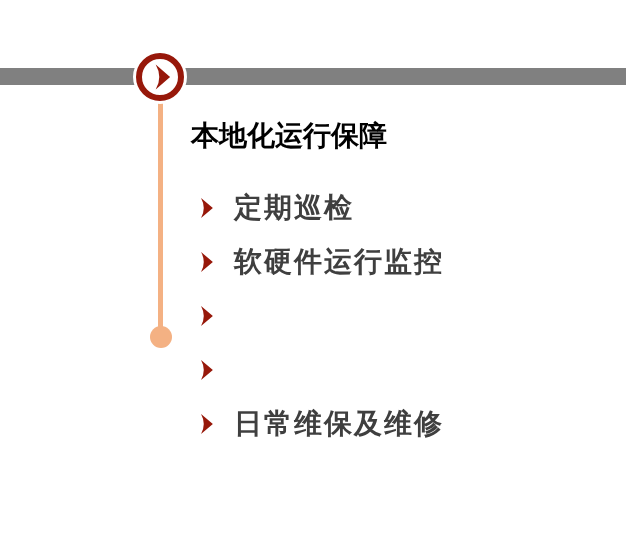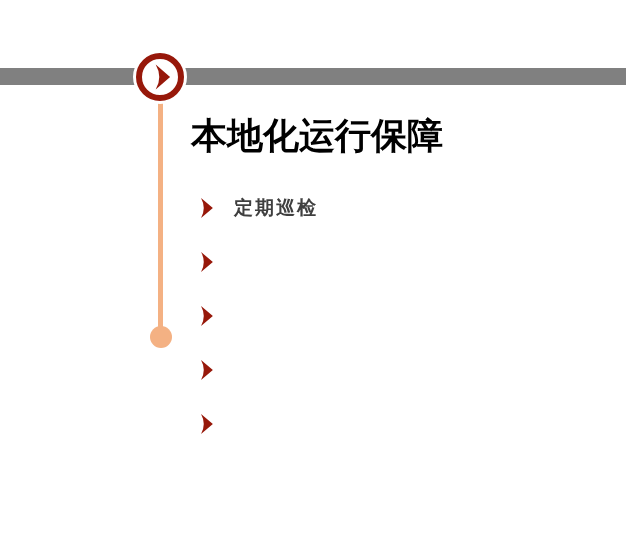--- a/index.html
+++ b/index.html
@@ -67,21 +67,21 @@
   .marker svg {
     display: block;
     margin-left: 3px;
     color: var(--accent);
   }
 
   .title {
     position: absolute;
     left: 191px;
     top: 112px;
-    font-size: 36px;
+    font-size: 28px;
     line-height: 48px;
     font-weight: bold;
     letter-spacing: 0px;
     color: var(--title-color);
     white-space: nowrap;
   }
 
   .bullet-list {
     position: absolute;
     left: 199px;
@@ -97,21 +97,21 @@
     width: 15px;
     height: 20px;
     margin-right: 20px;
     flex: 0 0 auto;
     color: var(--accent);
     display: flex;
     align-items: center;
   }
   .bullet-icon svg { display: block; }
   .item-label {
-    font-size: 19px;
+    font-size: 28px;
     font-weight: bold;
     letter-spacing: 2px;
     color: var(--item-color);
     white-space: nowrap;
   }
 </style>
 </head>
 <body>
 
 <div class="slide">
@@ -139,20 +139,21 @@
           </svg>
       </span>
       <span class="item-label">定期巡检</span>
     </li>
     <li>
       <span class="bullet-icon">
         <svg width="15" height="20" viewBox="0 0 16 22" xmlns="http://www.w3.org/2000/svg">
             <path d="M2,0 Q8,11 2,22 L15,11 Z" fill="currentColor"></path>
           </svg>
       </span>
+      <span class="item-label">软硬件运行监控</span>
     </li>
     <li>
       <span class="bullet-icon">
         <svg width="15" height="20" viewBox="0 0 16 22" xmlns="http://www.w3.org/2000/svg">
             <path d="M2,0 Q8,11 2,22 L15,11 Z" fill="currentColor"></path>
           </svg>
       </span>
     </li>
     <li>
       <span class="bullet-icon">
@@ -160,16 +161,17 @@
             <path d="M2,0 Q8,11 2,22 L15,11 Z" fill="currentColor"></path>
           </svg>
       </span>
     </li>
     <li>
       <span class="bullet-icon">
         <svg width="15" height="20" viewBox="0 0 16 22" xmlns="http://www.w3.org/2000/svg">
             <path d="M2,0 Q8,11 2,22 L15,11 Z" fill="currentColor"></path>
           </svg>
       </span>
+      <span class="item-label">日常维保及维修</span>
     </li>
   </ul>
 
 </div>
 
 </body></html>

